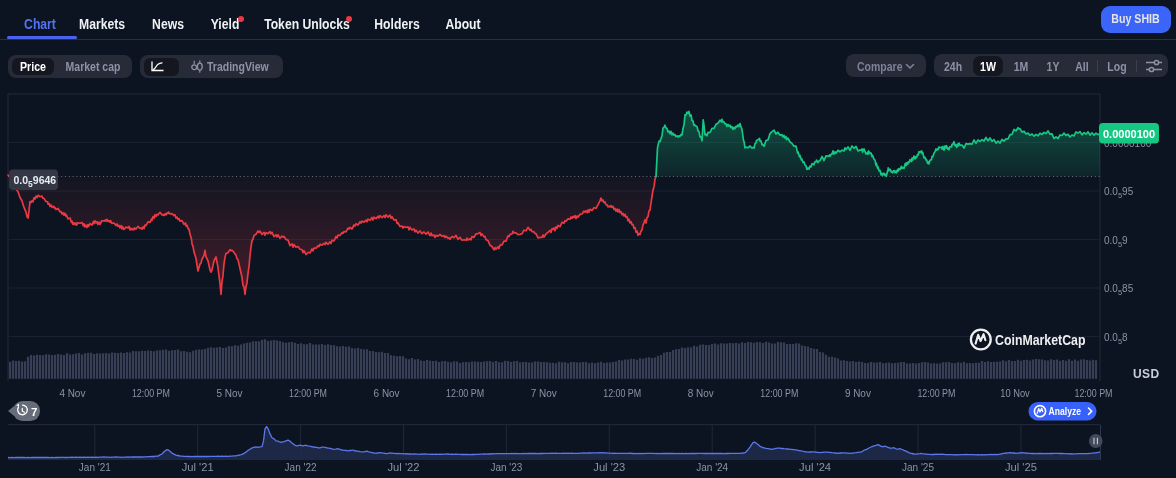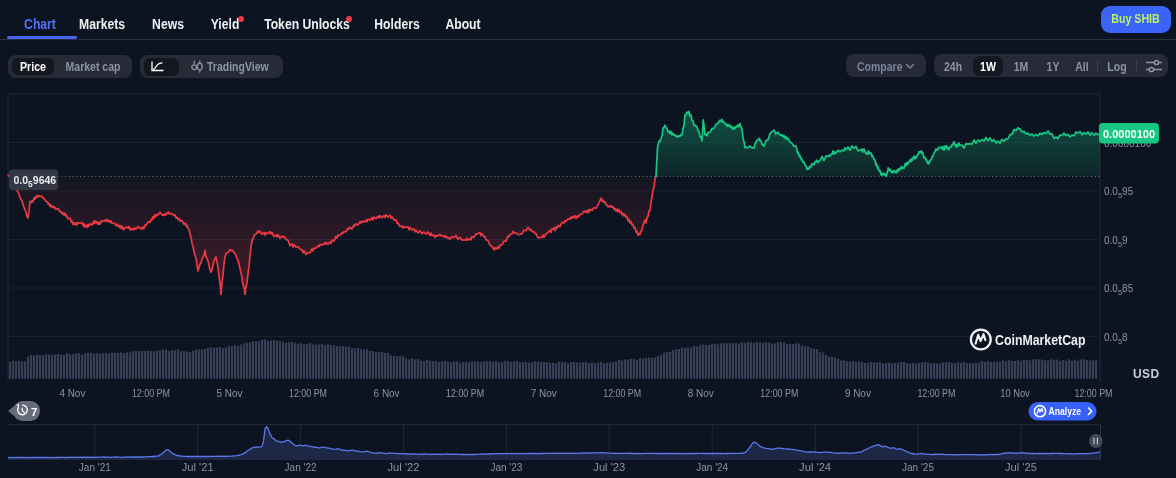--- a/index.html
+++ b/index.html
@@ -16,21 +16,21 @@
   <div style="position:absolute;left:7px;top:36.3px;width:70px;height:2.7px;background:#4a63ef;border-radius:1.5px"></div>
   <div class="navitem" style="left:39.8px;color:#5472f6">Chart</div>
   <div class="navitem" style="left:102.2px">Markets</div>
   <div class="navitem" style="left:168px">News</div>
   <div class="navitem" style="left:224.9px">Yield</div>
     <div class="dot" style="left:238px"></div>
   <div class="navitem" style="left:306.7px">Token Unlocks</div>
     <div class="dot" style="left:346.3px"></div>
   <div class="navitem" style="left:397.1px">Holders</div>
   <div class="navitem" style="left:463.2px">About</div>
-  <div style="position:absolute;left:1100.9px;top:5.5px;width:69.7px;height:27.3px;background:#3b64f8;border-radius:9px;color:#bef264;font-weight:bold;font-size:12.5px;text-align:center;line-height:27.3px"><span style="display:inline-block;transform:scaleX(0.85)">Buy SHIB</span></div>
+  <div style="position:absolute;left:1100.9px;top:5.5px;width:69.7px;height:27.3px;background:#3b64f8;border-radius:9px;color:#e5e5e5;font-weight:bold;font-size:12.5px;text-align:center;line-height:27.3px"><span style="display:inline-block;transform:scaleX(0.85)">Buy SHIB</span></div>
 
   <div class="pill" style="left:8px;top:55px;width:124px;height:23px"></div>
   <div class="seg" style="left:12px;top:58px;width:42px;height:17px"></div>
   <div style="position:absolute;left:33px;top:60px;transform:translateX(-50%) scaleX(0.85);color:#fff;font-weight:bold;font-size:12.5px">Price</div>
   <div class="gtxt sxc" style="position:absolute;left:93px;top:60px">Market cap</div>
 
   <div class="pill" style="left:139.8px;top:55px;width:143px;height:23px"></div>
   <div class="seg" style="left:144px;top:57.5px;width:34.5px;height:18px"></div>
   <svg style="position:absolute;left:151px;top:60.5px" width="13" height="11" viewBox="0 0 13 11">
       <path d="M1 0.5V9.5H12.5" stroke="#fff" stroke-width="1.3" fill="none"></path>

